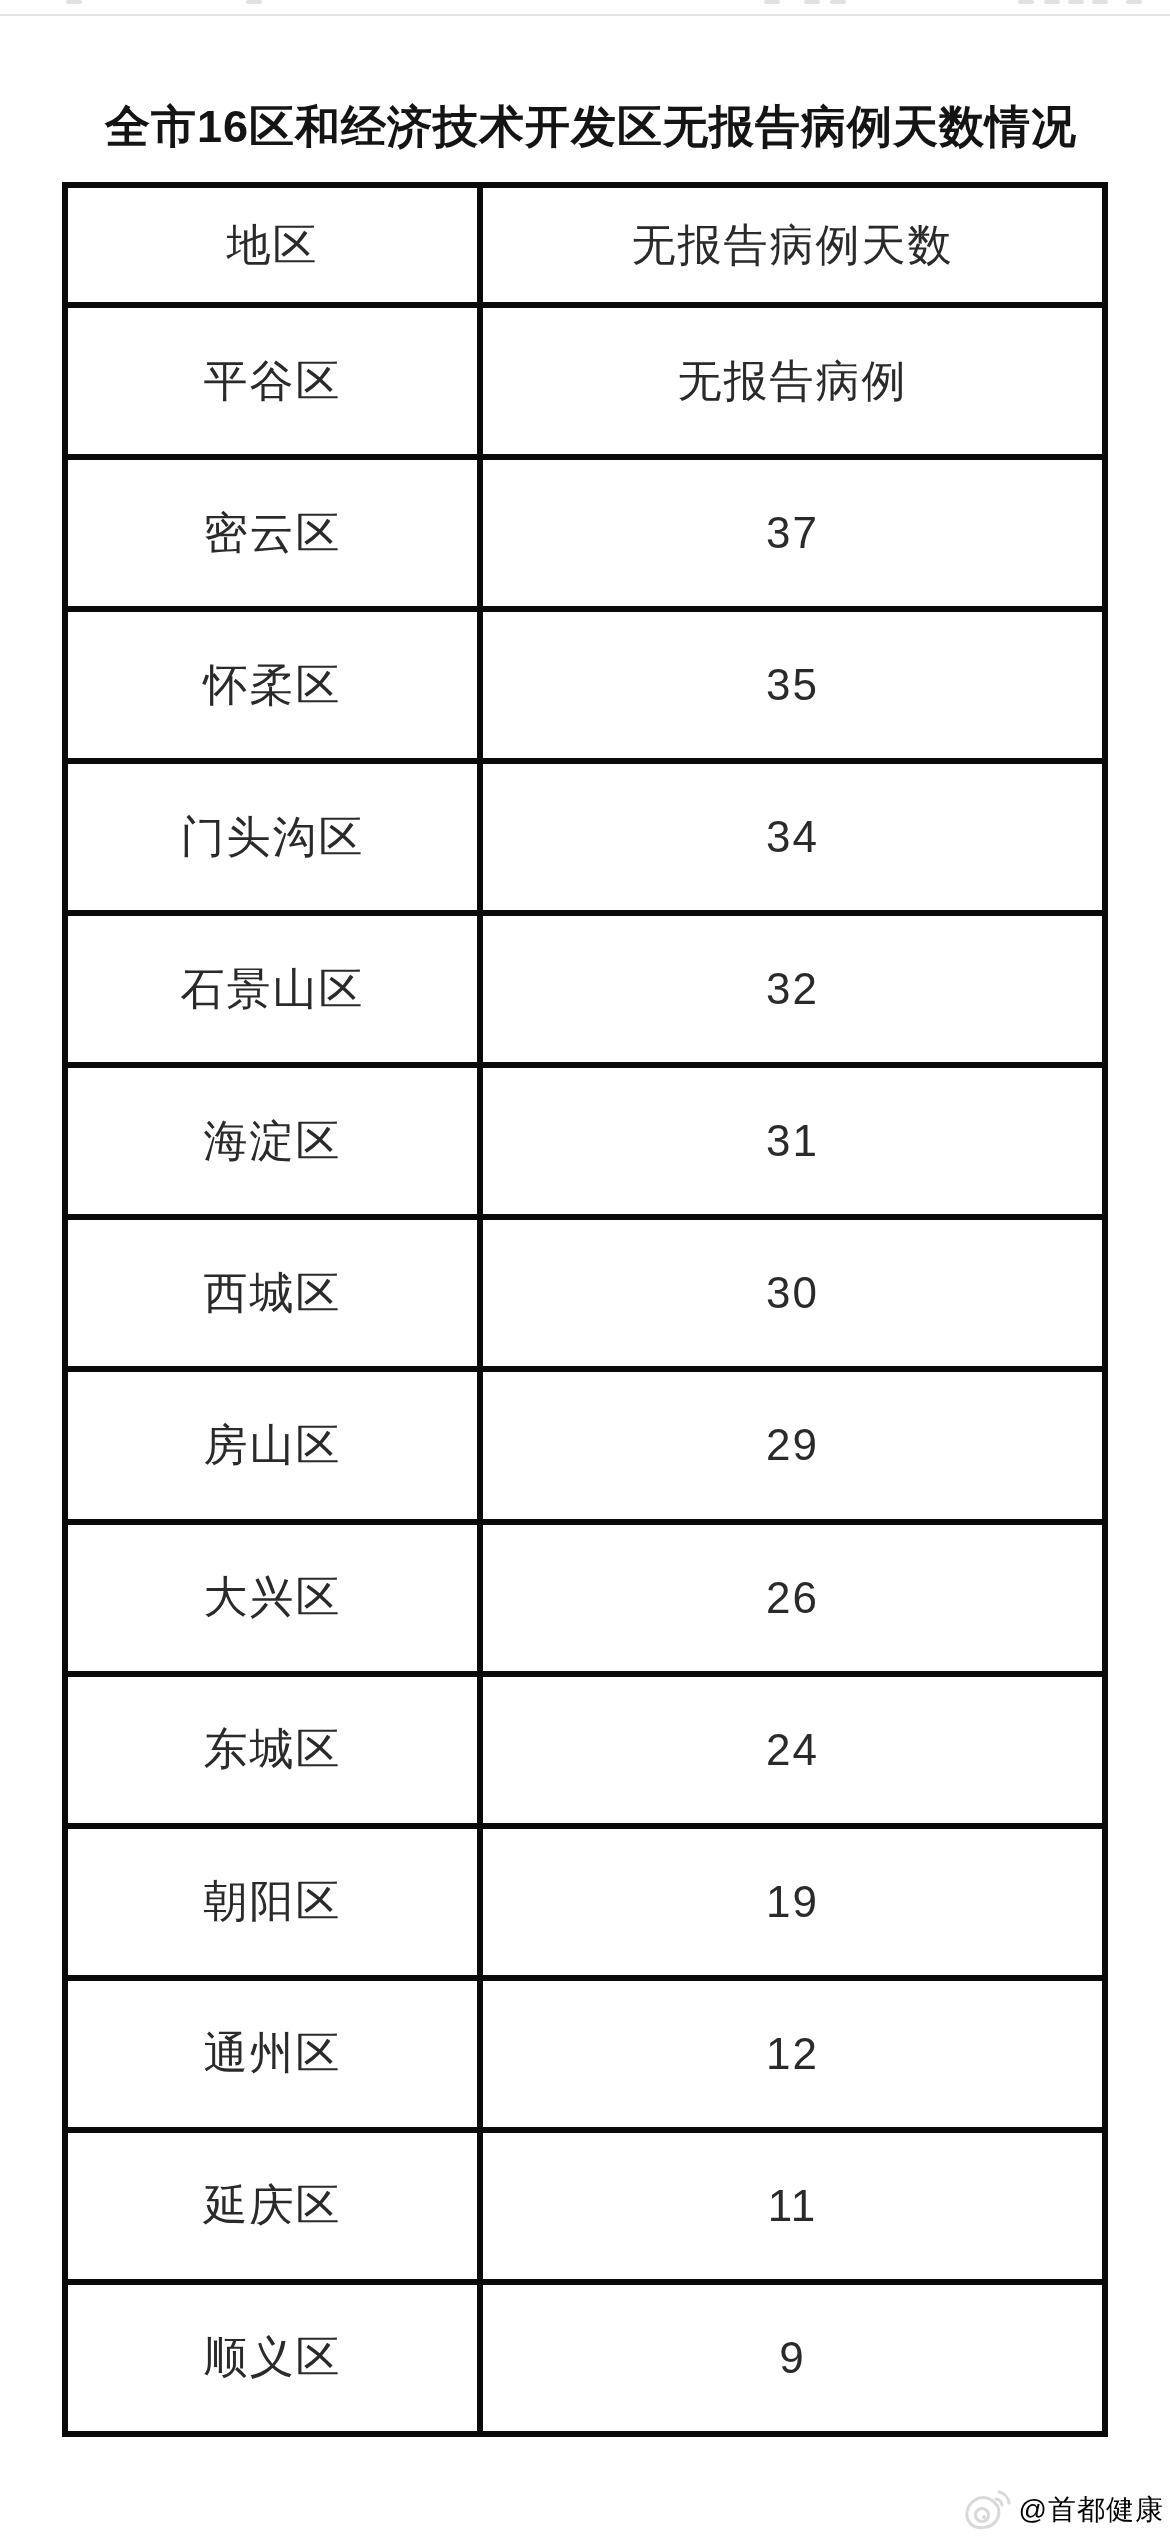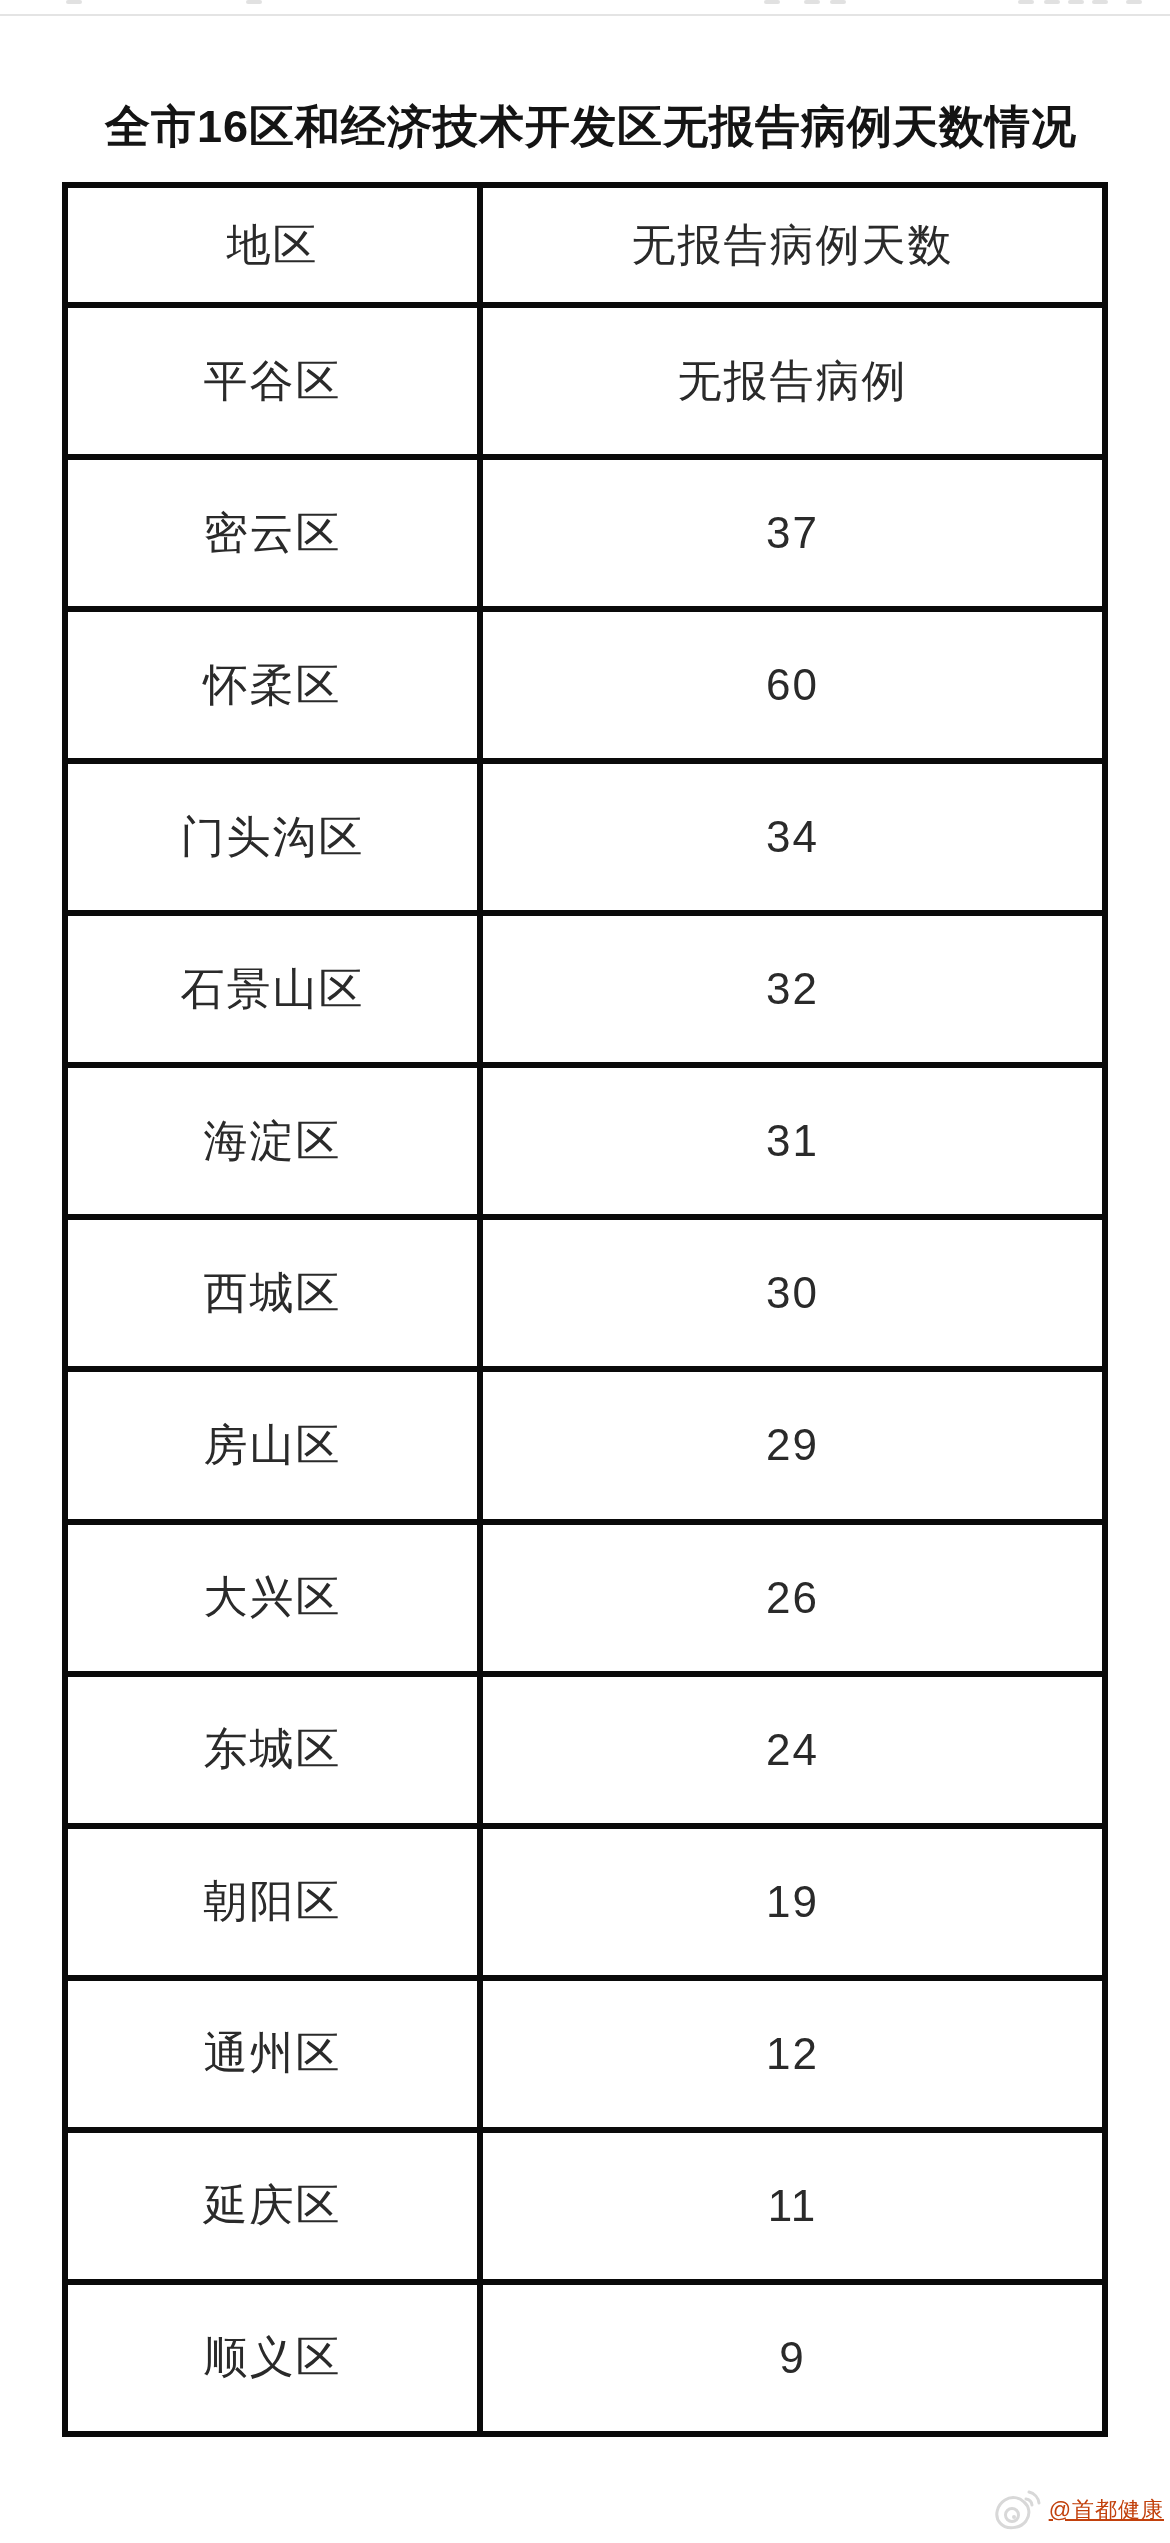--- a/index.html
+++ b/index.html
@@ -65,26 +65,25 @@
     letter-spacing: 2px;
   }
   table.report thead tr { height: 120px; }
 
   .watermark {
     position: absolute;
     top: 2488px; right: 6px;
     display: flex; align-items: center; gap: 6px;
   }
   .watermark .wm-text {
-    font-size: 22px;
-    color: #c2410c;
+    font-size: 28px;
+    color: #000000;
     text-shadow: 1px 1px 0 #ffffff;
     letter-spacing: 1px;
     white-space: nowrap;
-    text-decoration: underline;
   }
   .watermark svg { display: block; }
 </style>
 </head>
 <body>
 
 <div class="page">
 
   <div class="top-remnants">
     <span></span>
@@ -119,21 +118,21 @@
       <td>无报告病例</td>
     </tr>
 
     <tr>
       <td>密云区</td>
       <td>37</td>
     </tr>
 
     <tr>
       <td>怀柔区</td>
-      <td>60</td>
+      <td>35</td>
     </tr>
 
     <tr>
       <td>门头沟区</td>
       <td>34</td>
     </tr>
 
     <tr>
       <td>石景山区</td>
       <td>32</td>

